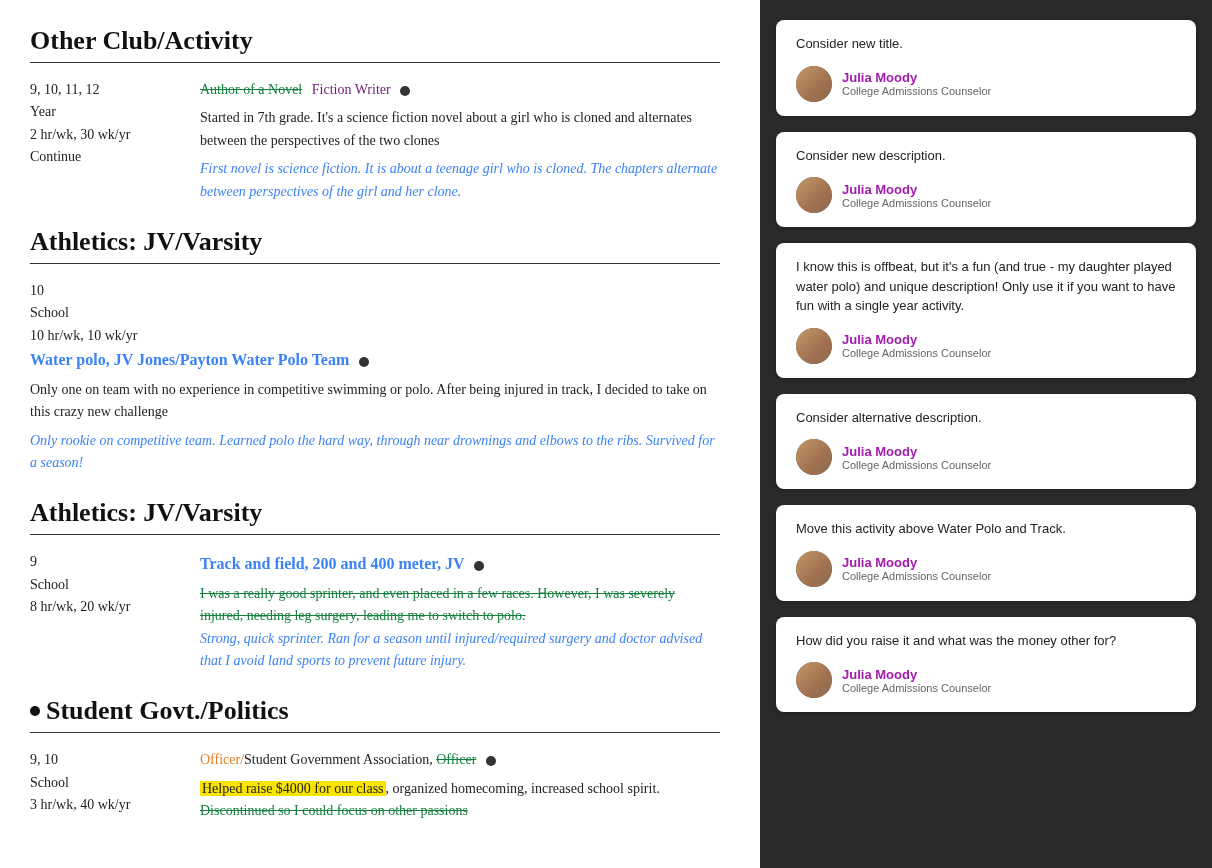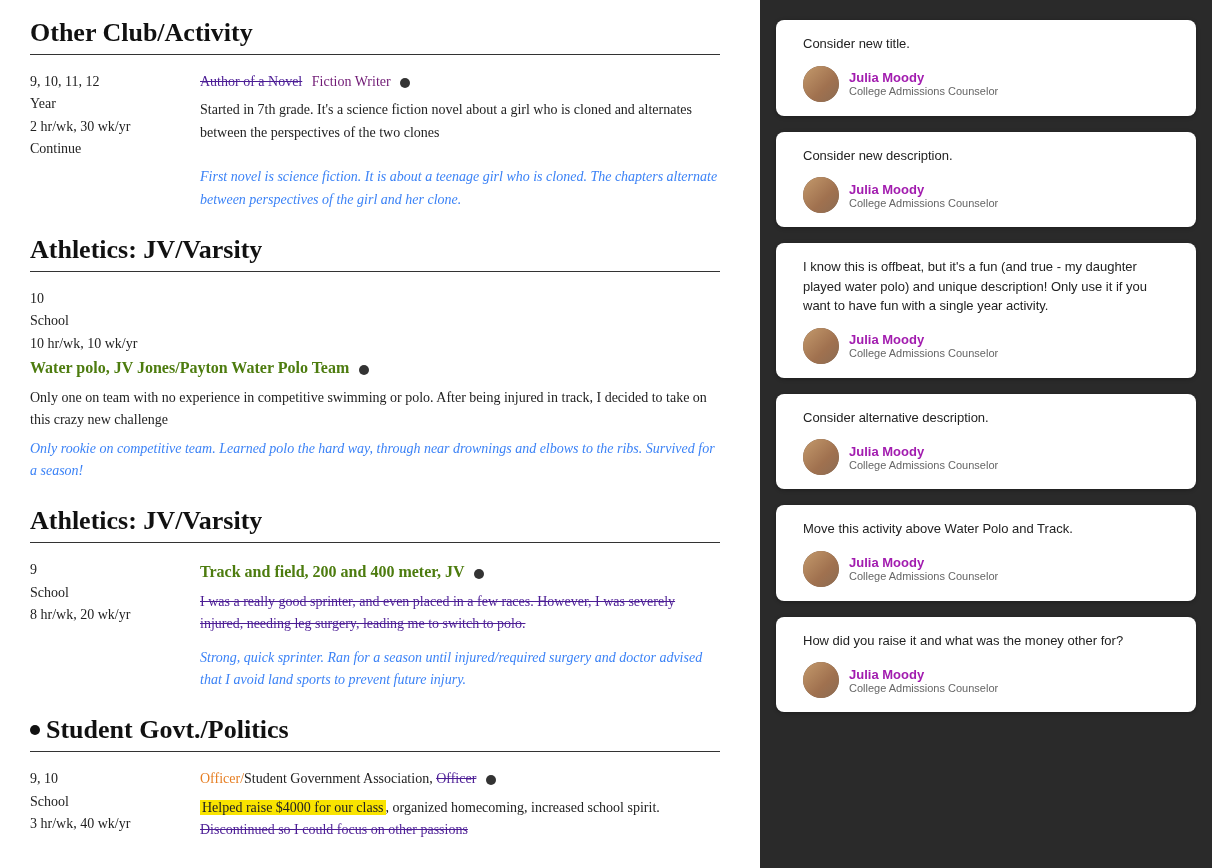--- a/index.html
+++ b/index.html
@@ -11,21 +11,21 @@
       height: 868px;
       overflow: hidden;
     }
 
     
     .left-panel {
       background: #ffffff;
       width: 760px;
       height: 868px;
       overflow-y: auto;
-      padding: 18px 40px 30px 30px;
+      padding: 26px 40px 30px 30px;
       flex-shrink: 0;
     }
 
     
     .right-panel {
       background: #2a2a2a;
       width: 452px;
       height: 868px;
       overflow-y: auto;
       padding: 20px 16px;
@@ -70,39 +70,39 @@
     .activity-content {
       flex: 1;
       font-size: 14px;
       color: #222;
       line-height: 1.6;
     }
 
     
     .strikethrough {
       text-decoration: line-through;
-      color: #4c1d95;
+      color: #15803d;
     }
 
     
     .replacement {
       color: #3b82f6;
       font-style: italic;
     }
 
     
     .label-orange {
       color: #701a75;
     }
 
     
     .activity-title {
       font-size: 16px;
       font-weight: bold;
-      color: #4d7c0f;
+      color: #3b82f6;
     }
 
     
     .dot-connector {
       display: inline-block;
       width: 10px;
       height: 10px;
       border-radius: 50%;
       background: #333;
       vertical-align: middle;
@@ -118,21 +118,21 @@
 
     
     .officer-label {
       color: #e67e22;
     }
 
     
     .comment-card {
       background: #ffffff;
       border-radius: 8px;
-      padding: 14px 27px;
+      padding: 14px 20px;
       box-shadow: 0 1px 4px rgba(0,0,0,0.3);
     }
 
     .comment-text {
       font-size: 13px;
       color: #222;
       line-height: 1.5;
       margin-bottom: 12px;
       font-family: Arial, sans-serif;
     }
@@ -207,21 +207,21 @@
       <span class="meta-item">Year</span>
       <span class="meta-item">2 hr/wk, 30 wk/yr</span>
       <span class="meta-item">Continue</span>
     </div>
     <div class="activity-content">
       <div style="margin-bottom:6px;">
         <span class="strikethrough">Author of a Novel</span>
         <span style="margin-left:6px;" class="label-orange">Fiction Writer</span>
         <span class="dot-connector"></span>
       </div>
-      <p style="margin-bottom:22px;">Started in 7th grade. It's a science fiction novel about a girl who is cloned and alternates between the perspectives of the two clones</p>
+      <p style="margin-bottom:6px;">Started in 7th grade. It's a science fiction novel about a girl who is cloned and alternates between the perspectives of the two clones</p>
       <p class="replacement">First novel is science fiction. It is about a teenage girl who is cloned. The chapters alternate between perspectives of the girl and her clone.</p>
     </div>
   </div>
 
   <h2 class="section-header">Athletics: JV/Varsity</h2>
   <hr class="section-divider">
 
   <div class="activity-block" style="position:relative;flex-direction:column;">
     <div class="activity-meta">
       <span class="meta-item">10</span>
@@ -245,21 +245,21 @@
     <div class="activity-meta">
       <span class="meta-item">9</span>
       <span class="meta-item">School</span>
       <span class="meta-item">8 hr/wk, 20 wk/yr</span>
     </div>
     <div class="activity-content">
       <div style="margin-bottom:6px;">
         <span class="activity-title">Track and field, 200 and 400 meter, JV</span>
         <span class="dot-connector"></span>
       </div>
-      <p class="strikethrough" style="margin-bottom:11px;">I was a really good sprinter, and even placed in a few races. However, I was severely injured, needing leg surgery, leading me to switch to polo.</p>
+      <p class="strikethrough" style="margin-bottom:0;">I was a really good sprinter, and even placed in a few races. However, I was severely injured, needing leg surgery, leading me to switch to polo.</p>
       <p class="replacement">Strong, quick sprinter. Ran for a season until injured/required surgery and doctor advised that I avoid land sports to prevent future injury.</p>
     </div>
   </div>
 
   <h2 class="section-header" style="display:flex;align-items:center;">
     <span class="bullet-dot"></span>
     <span>Student Govt./Politics</span>
   </h2>
   <hr class="section-divider">
 

